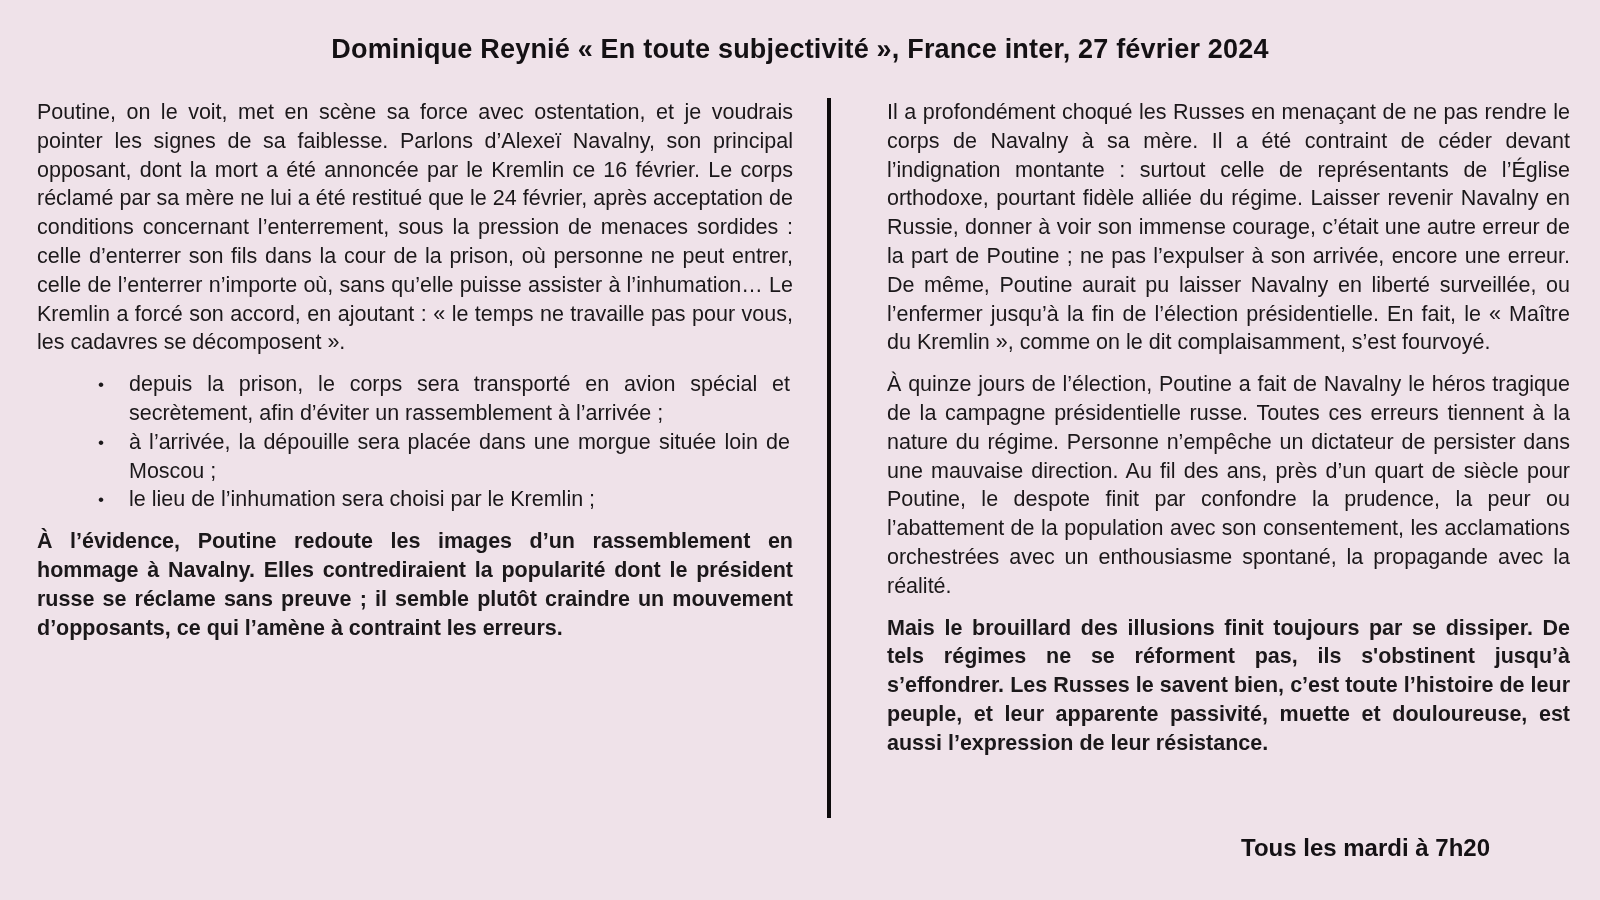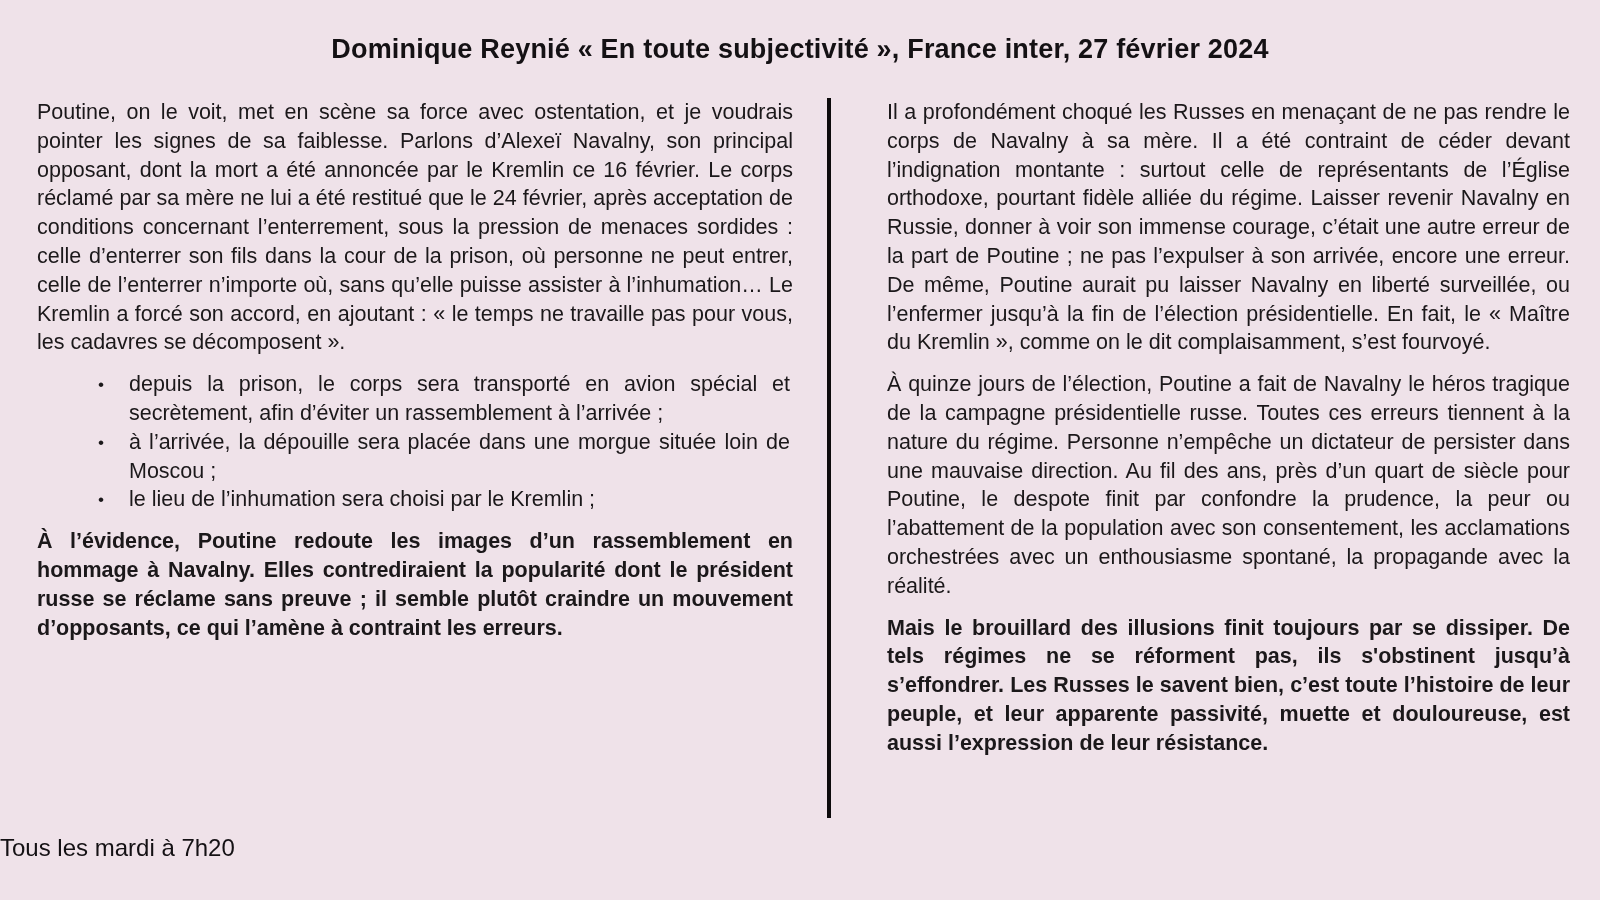--- a/index.html
+++ b/index.html
@@ -64,23 +64,23 @@
   ul.conditions li::before {
     content: "\2022";
     position: absolute;
     left: 6px;
     top: 0;
     font-size: 0.8em;
     line-height: 28.8px;
   }
   .footer {
     margin-top: 16px;
-    text-align: left;
+    text-align: right;
     font-size: 24px;
-    font-weight: normal;
+    font-weight: bold;
     color: #141114;
     padding-right: 110px;
   }
 </style>
 </head>
 <body>
 
 <div class="page">
 
   <div class="title">Dominique Reynié « En toute subjectivité », France inter, 27 février 2024</div>

